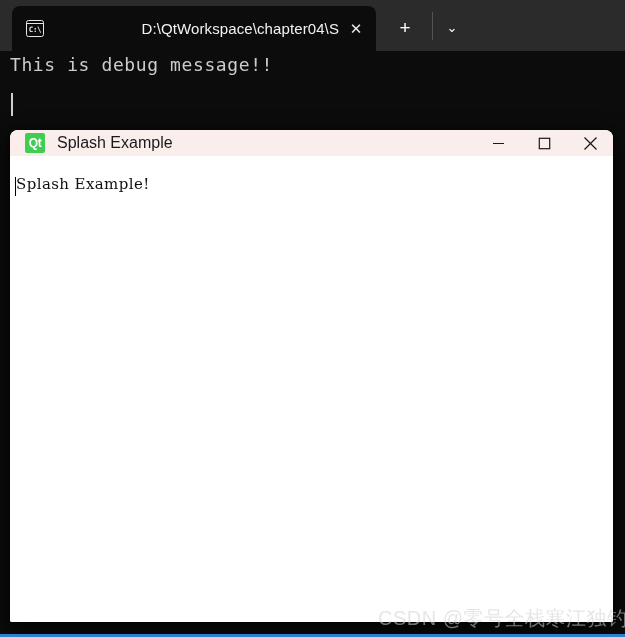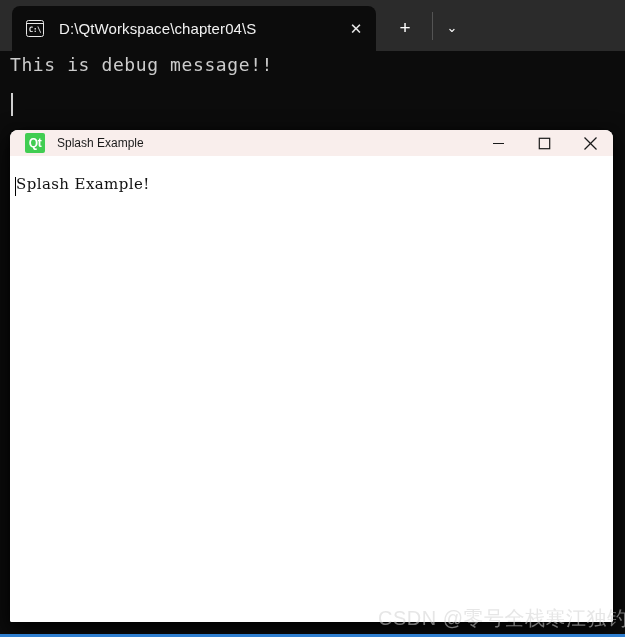--- a/index.html
+++ b/index.html
@@ -71,20 +71,21 @@
     letter-spacing: -0.3px;
   }
 
   .tab-title {
     font-size: 15px;
     color: #f2f2f2;
     white-space: nowrap;
     overflow: hidden;
     flex: 1 1 auto;
     letter-spacing: 0.1px;
+    text-align: right;
   }
 
   .tab-close {
     flex: 0 0 auto;
     width: 34px; height: 34px;
     margin-right: 3px;
     display: flex;
     align-items: center;
     justify-content: center;
     color: #e8e8e8;
@@ -191,21 +192,21 @@
   .qt-logo span {
     font-family: "Liberation Sans", sans-serif;
     font-size: 12px;
     font-weight: bold;
     color: #ffffff;
     line-height: 1;
     letter-spacing: -0.3px;
   }
 
   .qt-title {
-    font-size: 12px;
+    font-size: 16px;
     color: #1a1a1a;
     flex: 1 1 auto;
     white-space: nowrap;
   }
 
   .qt-winbtn {
     width: 46px;
     height: 41px;
     flex: 0 0 auto;
     display: flex;

